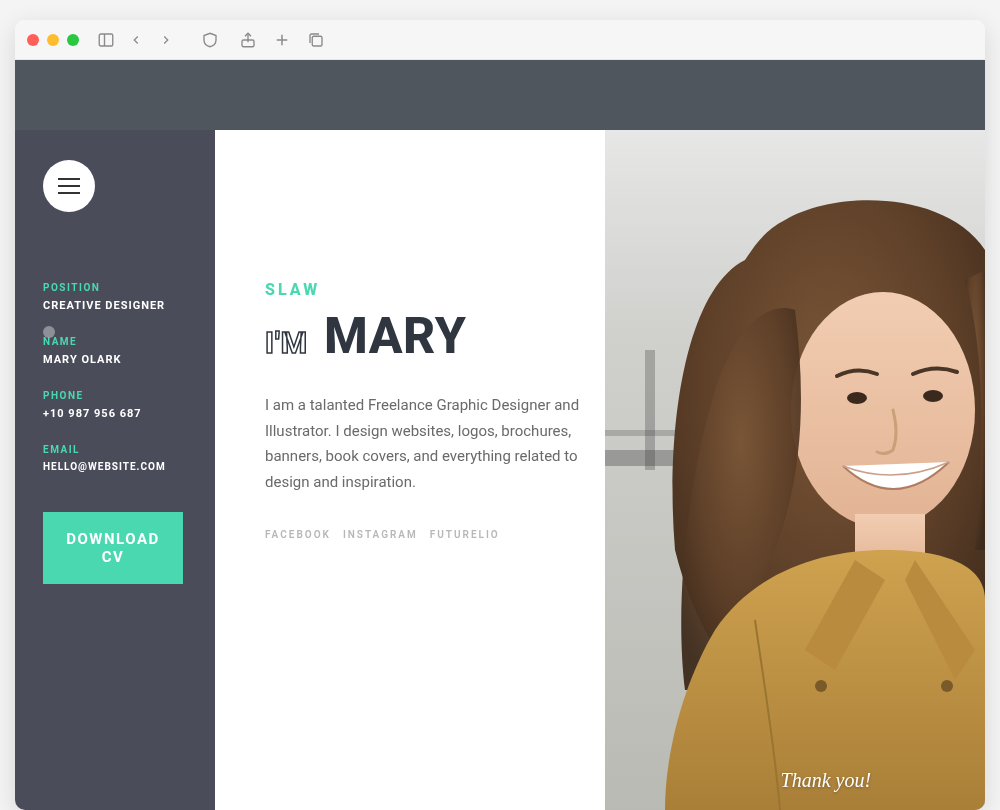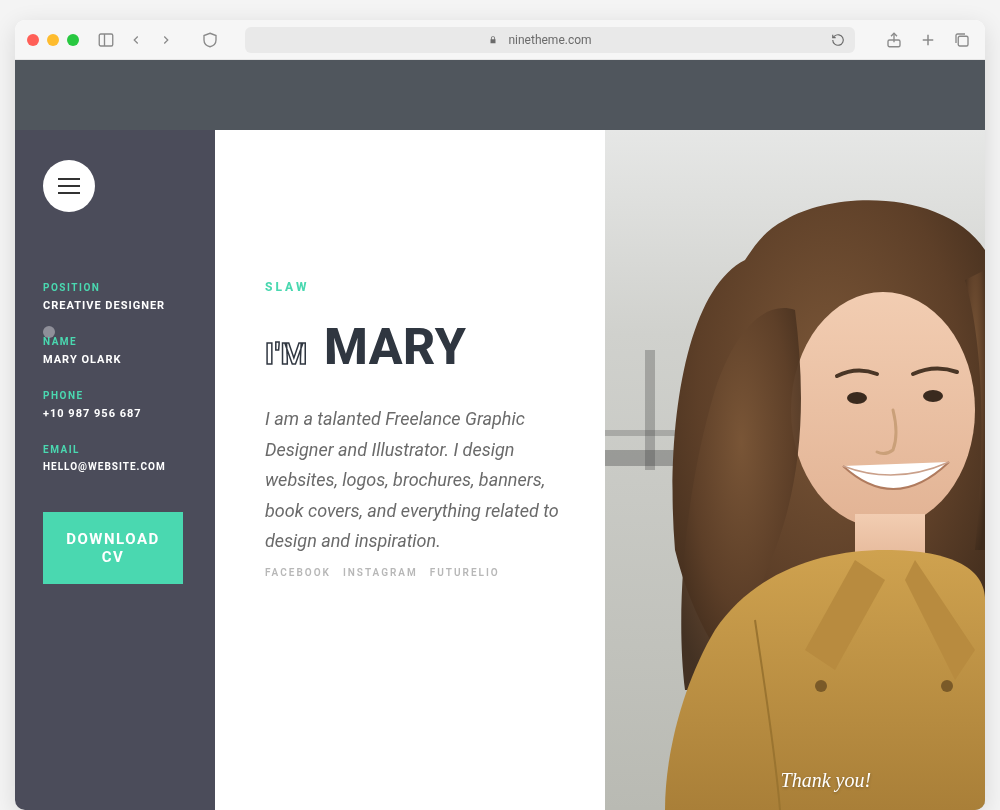--- a/index.html
+++ b/index.html
@@ -140,24 +140,24 @@
     display: flex;
     position: relative;
   }
   .content {
     width: 390px;
     padding: 150px 20px 40px 50px;
     background: #fff;
   }
   .eyebrow {
     color: #4ad8b0;
-    font-size: 12px;
+    font-size: 16px;
     font-weight: 800;
     letter-spacing: 3px;
-    margin-bottom: 24px;
+    margin-bottom: 8px;
   }
   .headline {
     display: flex;
     align-items: baseline;
     gap: 16px;
     margin-bottom: 28px;
   }
   .headline .outline {
     font-size: 30px;
     font-weight: 800;
@@ -165,25 +165,24 @@
     -webkit-text-stroke: 1.5px #2f3640;
     letter-spacing: 1px;
   }
   .headline .solid {
     font-size: 50px;
     font-weight: 800;
     color: #2f3640;
     letter-spacing: 0.5px;
   }
   .bio {
-    font-size: 18px;
+    font-size: 15px;
     line-height: 1.7;
     color: #6a6a6a;
-    margin-bottom: 10px;
-    font-style: italic;
+    margin-bottom: 34px;
   }
   .socials {
     display: flex;
     gap: 12px;
     font-size: 10px;
     font-weight: 600;
     letter-spacing: 2px;
     color: #b7b7b7;
     margin-bottom: 34px;
   }
@@ -242,34 +241,20 @@
     </div>
     <div class="chrome-icon nav">
       <svg viewBox="0 0 24 24" fill="none" stroke="currentColor" stroke-width="2.2">
           <polyline points="9 18 15 12 9 6"></polyline>
         </svg>
     </div>
     <div class="chrome-icon shieldish">
       <svg viewBox="0 0 24 24" fill="none" stroke="currentColor" stroke-width="1.8">
           <path d="M12 3 L20 6 V12 C20 17 16 20 12 21 C8 20 4 17 4 12 V6 Z"></path>
         </svg>
-    </div>
-    <div class="address">
-      <span class="lock">
-        <svg viewBox="0 0 24 24" fill="currentColor">
-            <path d="M7 10V8a5 5 0 0 1 10 0v2h1v10H6V10h1zm2 0h6V8a3 3 0 0 0-6 0v2z"></path>
-          </svg>
-      </span>
-      <span>ninetheme.com</span>
-      <span class="reload">
-        <svg viewBox="0 0 24 24" width="14" height="14" fill="none" stroke="currentColor" stroke-width="2">
-            <path d="M3 12a9 9 0 1 0 3-6.7L3 8"></path>
-            <polyline points="3 3 3 8 8 8"></polyline>
-          </svg>
-      </span>
     </div>
     <div class="chrome-right">
       <div class="chrome-icon">
         <svg viewBox="0 0 24 24" fill="none" stroke="currentColor" stroke-width="1.8">
             <path d="M12 3v12"></path>
             <polyline points="8 7 12 3 16 7"></polyline>
             <rect x="4" y="12" width="16" height="9" rx="2"></rect>
           </svg>
       </div>
       <div class="chrome-icon">

